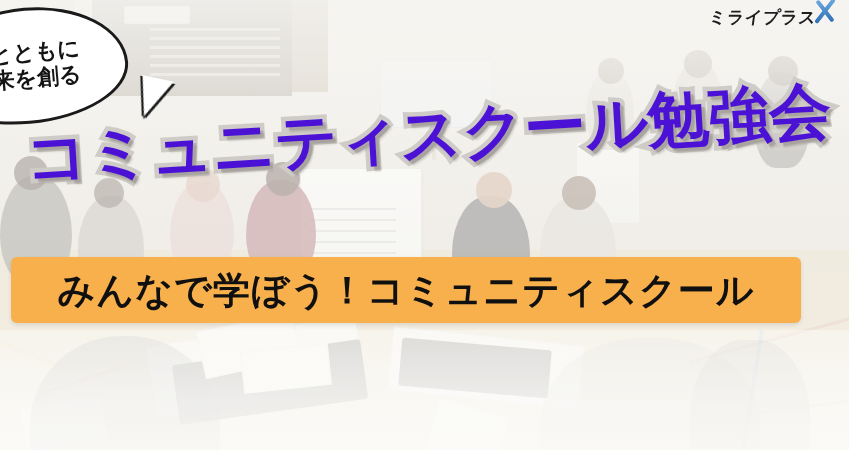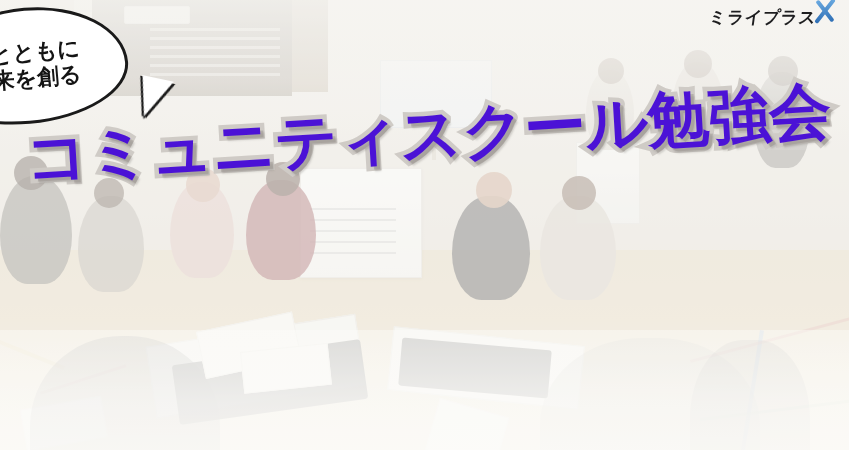--- a/index.html
+++ b/index.html
@@ -315,14 +315,17 @@
   <div class="bubble-tail"></div>
   <div class="bubble">
     <div class="bubble-text">域とともに</div>
     <div class="bubble-text">未来を創る</div>
   </div>
 
   <div class="title-wrap">
     <div class="title">コミュニティスクール勉強会</div>
   </div>
 
+  <div class="subbar">
+    <div class="subbar-text">みんなで学ぼう！コミュニティスクール</div>
+  </div>
 
 </div>
 
 </body></html>

